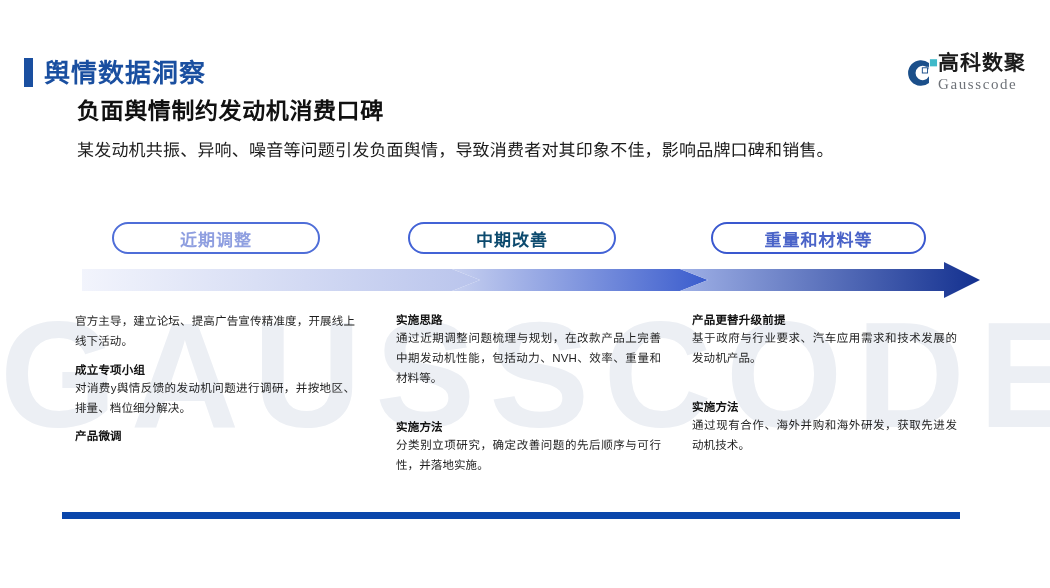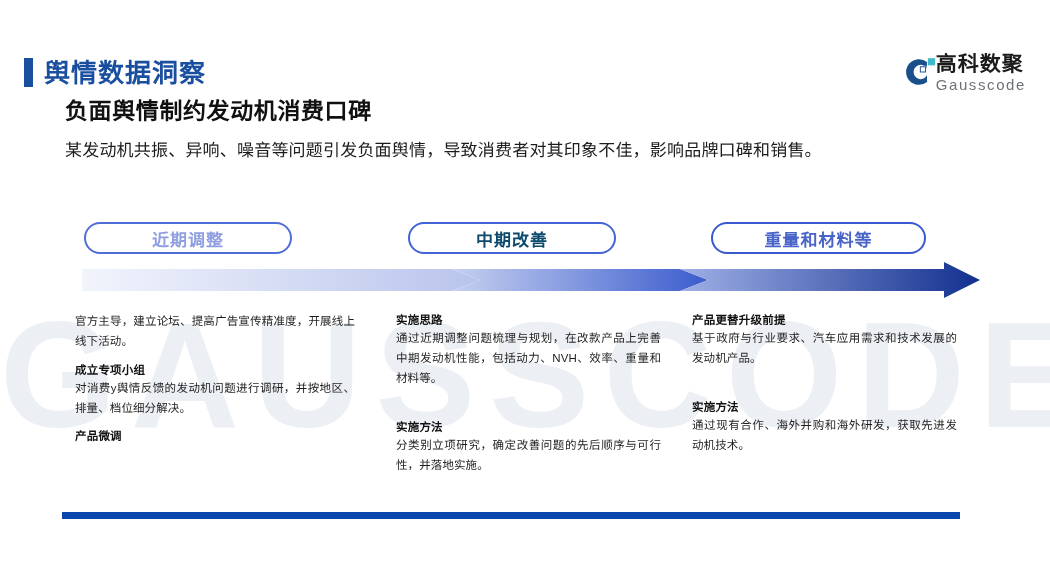--- a/index.html
+++ b/index.html
@@ -69,22 +69,23 @@
     line-height: 1;
     white-space: nowrap;
   }
 
   
   .logo {
     position: absolute;
     right: 18px;
     top: 13px;
     display: flex;
-    align-items: flex-start;
+    align-items: flex-end;
     gap: 0;
+    font-family: Liberation Serif, serif;
   }
   .logo-mark {
     width: 38px;
     height: 38px;
     flex: 0 0 auto;
   }
   .logo-text {
     display: flex;
     flex-direction: column;
     justify-content: center;
@@ -109,20 +110,21 @@
   
   .headline-block {
     position: absolute;
     left: 62px;
     top: 96px;
     z-index: 3;
   }
   .headline-row {
     display: flex;
     align-items: flex-end;
+    gap: 12px;
   }
   .headline-bar {
     width: 3px;
     background: #2e5fb5;
     flex: 0 0 auto;
   }
   .headline-texts { padding-top: 1px; }
   .headline {
     font-size: 23px;
     font-weight: 700;
@@ -158,21 +160,21 @@
     background: #ffffff;
     display: flex;
     align-items: center;
     justify-content: center;
     box-sizing: border-box;
     font-size: 17px;
     font-weight: 700;
     letter-spacing: 1px;
     white-space: nowrap;
   }
-  .pill-1 { left: 84px; width: 208px; }
+  .pill-1 { left: 112px; width: 208px; }
   .pill-2 { left: 408px; width: 208px; }
   .pill-3 { left: 711px; width: 215px; }
 
   
   .arrow-band {
     position: absolute;
     left: 82px;
     top: 262px;
     width: 898px;
     height: 36px;

